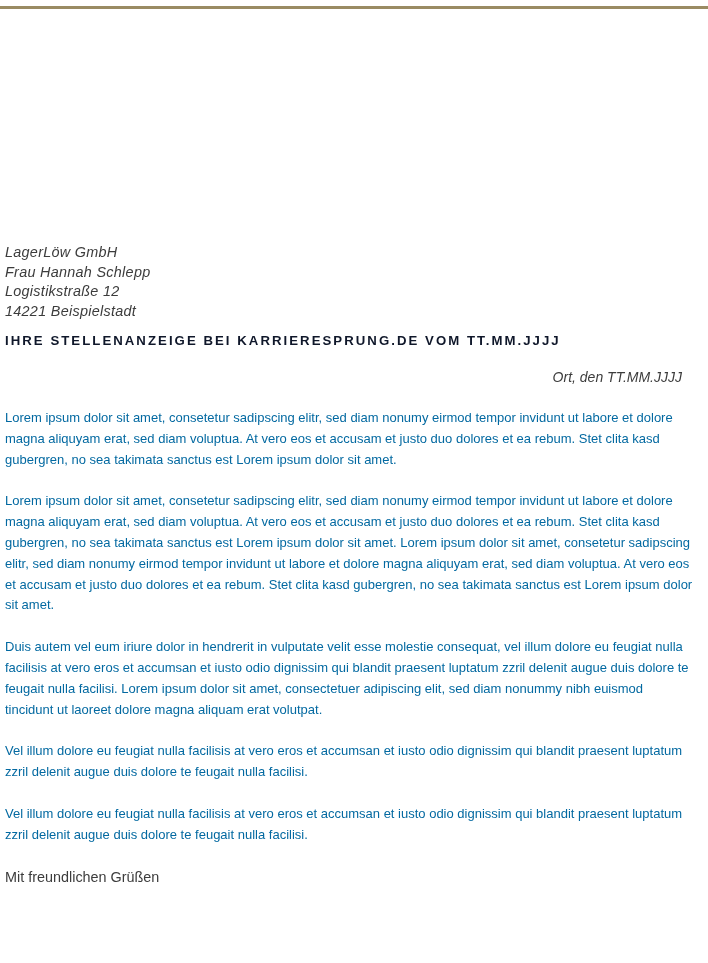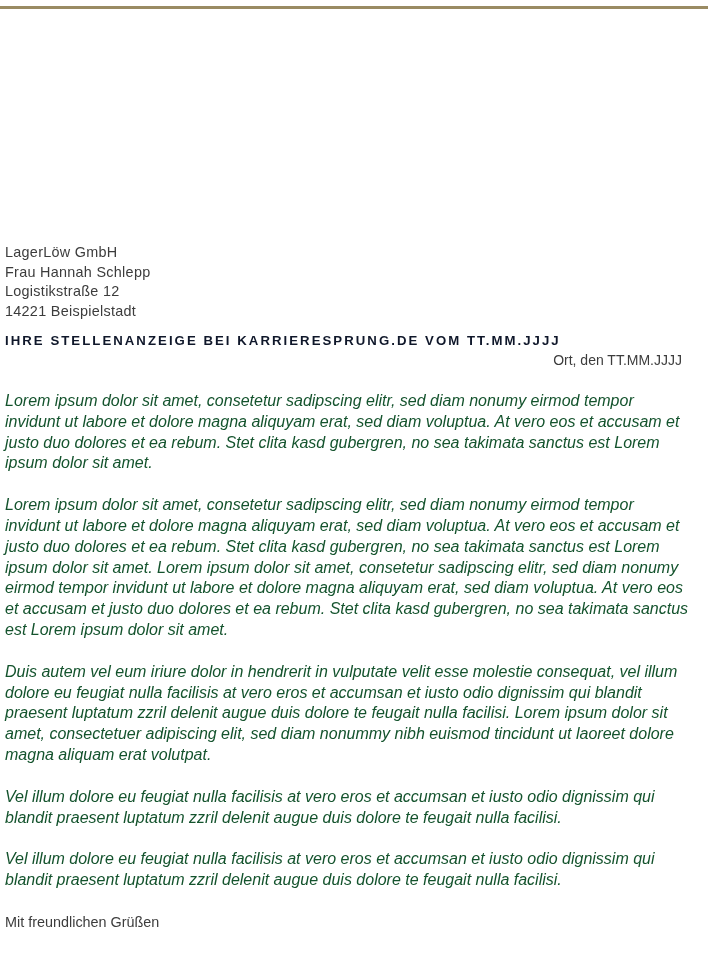--- a/index.html
+++ b/index.html
@@ -39,63 +39,64 @@
   }
   .address-block {
     font-size: 14.4px;
     line-height: 19.5px;
     color: #3c3c3c;
     letter-spacing: 0.02em;
   }
   .address-line {
     display: block;
     white-space: pre;
+    font-style: italic;
   }
   .headline {
     margin-top: 40px;
     font-size: 24px;
     line-height: 30px;
     font-weight: 400;
     color: #9a8558;
     letter-spacing: 0.155em;
     white-space: nowrap;
   }
   .subheadline {
     margin-top: 11px;
     font-size: 13.2px;
     line-height: 17px;
     font-weight: bold;
     color: #0f172a;
     letter-spacing: 0.155em;
     white-space: nowrap;
   }
   .date-line {
-    margin-top: 2px;
+    margin-top: 19px;
     font-size: 14px;
     line-height: 18px;
+    font-style: italic;
     color: #3c3c3c;
     text-align: right;
     padding-right: 11px;
   }
   .salutation {
     margin-top: -6px;
     font-size: 14.4px;
     line-height: 20px;
     color: #3c3c3c;
   }
   .body-block {
     margin-top: 22px;
   }
   .body-paragraph {
-    font-size: 16px;
+    font-size: 13px;
     line-height: 20.8px;
-    color: #14532d;
+    color: #0369a1;
     margin: 0 0 21px 0;
     text-align: left;
-    font-style: italic;
   }
   .closing {
     font-size: 14.4px;
     line-height: 20.8px;
     color: #3c3c3c;
     margin: 0;
   }
 </style>
 </head>
 <body>

